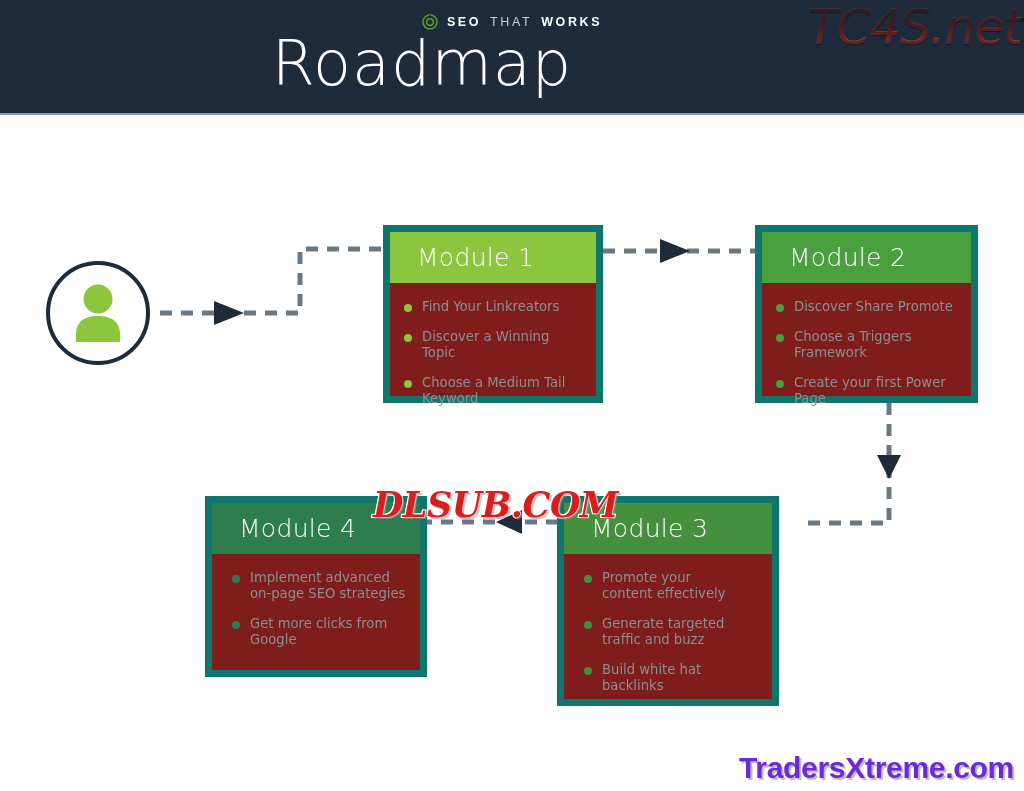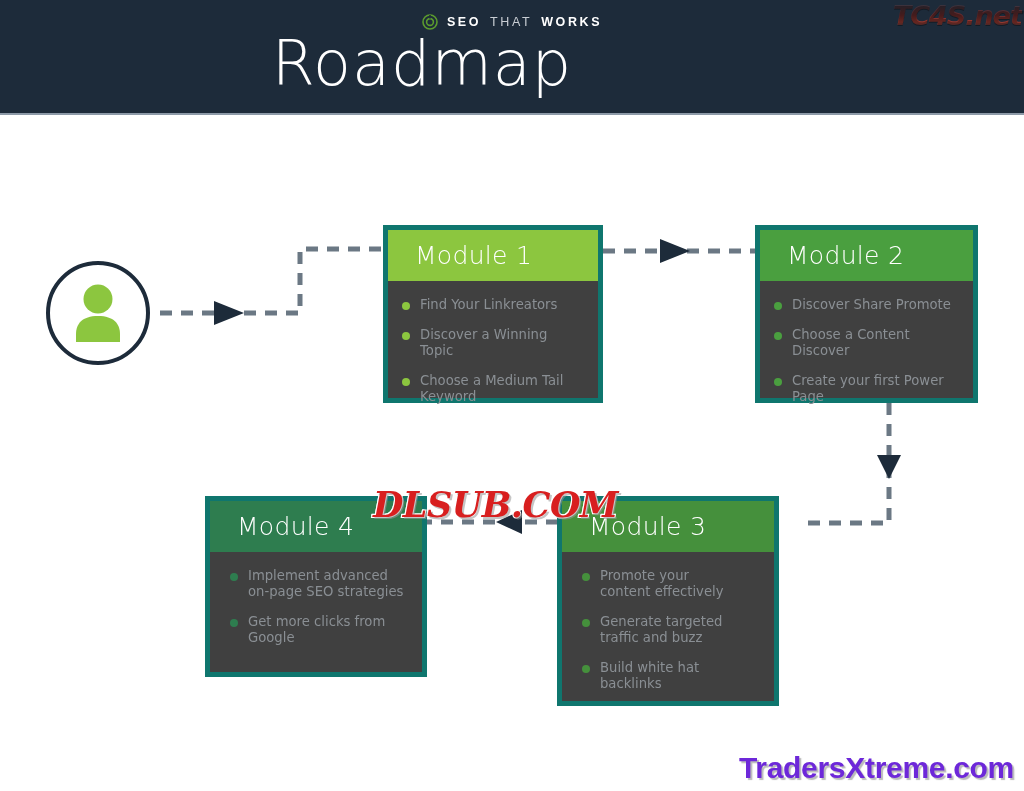--- a/index.html
+++ b/index.html
@@ -79,22 +79,22 @@
   }
   #person-glyph {
     position: absolute;
     left: 50%; top: 50%;
     transform: translate(-50%, -50%);
   }
 
   
   .module-card {
     position: absolute;
-    background: #404040;
-    border: 5px solid #0f766e;
+    background: #7f1d1d;
+    border: 7px solid #0f766e;
     box-sizing: border-box;
   }
   .module-header {
     height: 51px;
     display: flex;
     align-items: center;
     padding-left: 27px;
     box-sizing: border-box;
   }
   .module-header-title {
@@ -138,22 +138,22 @@
     left: 0; top: 0;
     width: 1024px; height: 676px;
     pointer-events: none;
   }
 
   
   #wm-tc4s {
     position: absolute;
     right: 2px; top: 2px;
     font-family: "DejaVu Sans", sans-serif;
-    font-size: 27px;
-    font-weight: bold;
+    font-size: 49px;
+    font-weight: normal;
     font-style: italic;
     letter-spacing: -1px;
     color: #7a2420;
     background: linear-gradient(180deg, #2a3442 0%, #6d2b2c 48%, #9c3b32 72%, #3b3f4c 100%);
     -webkit-background-clip: text;
     background-clip: text;
     -webkit-text-fill-color: transparent;
     text-shadow: 0 1px 0 rgba(0,0,0,0.35);
     line-height: 1.05;
   }
@@ -266,21 +266,21 @@
     <div class="module-header" style="background:#4a9f3f">
       <span class="module-header-title">Module 2</span>
     </div>
     <div class="module-body">
       <div class="bullet-row">
         <span class="bullet-dot" style="background:#4a9f3f"></span>
         <span class="bullet-text">Discover Share Promote</span>
       </div>
       <div class="bullet-row">
         <span class="bullet-dot" style="background:#4a9f3f"></span>
-        <span class="bullet-text">Choose a Content Discover</span>
+        <span class="bullet-text">Choose a Triggers Framework</span>
       </div>
       <div class="bullet-row">
         <span class="bullet-dot" style="background:#4a9f3f"></span>
         <span class="bullet-text">Create your first Power Page</span>
       </div>
     </div>
   </div>
 
   <div class="module-card" id="module-3">
     <div class="module-header" style="background:#45903c">

